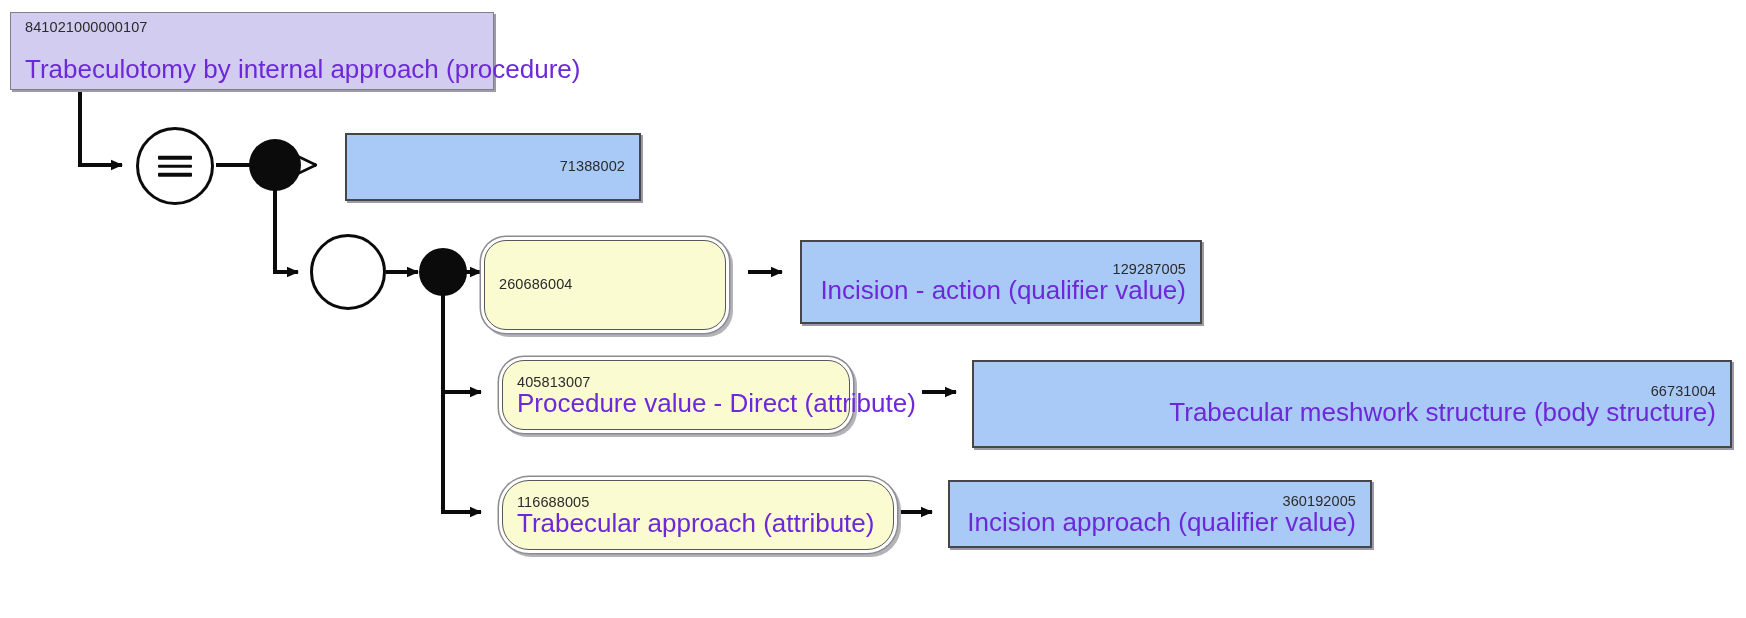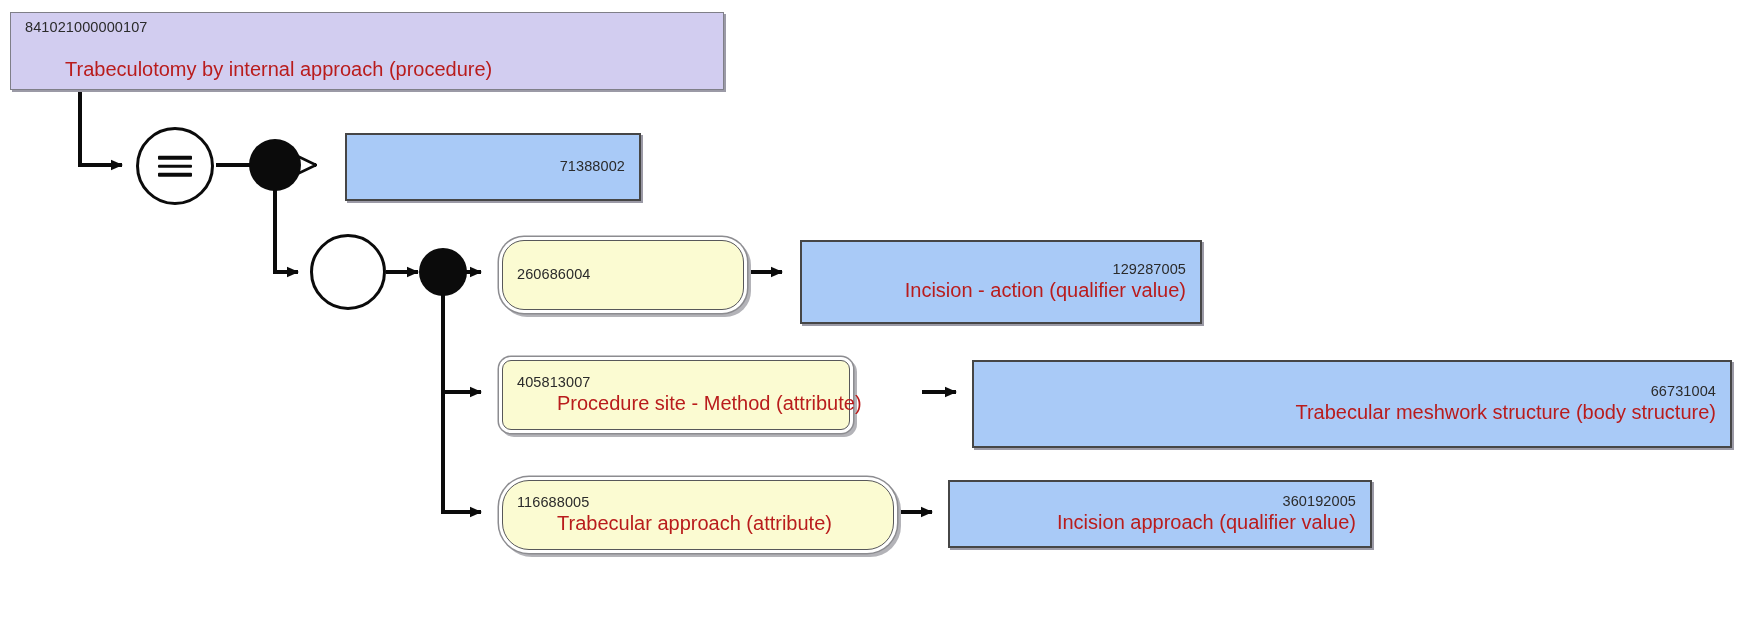--- a/index.html
+++ b/index.html
@@ -25,25 +25,24 @@
     z-index:5;
   }
   .node .sctid{
     font-size:14.5px;
     line-height:17px;
     color:#2b2b2b;
     letter-spacing:0.1px;
     white-space:nowrap;
   }
   .node .term{
-    font-size:20px;
+    font-size:26px;
     line-height:25px;
-    color:#b91c1c;
+    color:#6d28d9;
     white-space:nowrap;
-    margin-left:40px;
   }
 
   .box-focus{
     background:#d2cdf0;
     border:1px solid #7f7f88;
     box-shadow:2px 2px 0 0 #9b9aa6;
   }
   .box-concept{
     background:#a9caf7;
     border:2px solid #464646;
@@ -118,21 +117,21 @@
 
       <path d="M443,285 L443,392 L481,392" marker-end="url(#arrowFilled)"></path>
       <path d="M443,285 L443,512 L481,512" marker-end="url(#arrowFilled)"></path>
 
       <path d="M748,272 L782,272" marker-end="url(#arrowFilled)"></path>
       <path d="M922,392 L956,392" marker-end="url(#arrowFilled)"></path>
       <path d="M898,512 L932,512" marker-end="url(#arrowFilled)"></path>
     </g>
   </svg>
 
-  <div class="node box-focus" style="left:10px; top:12px; width:714px; height:78px;gap:21px;">
+  <div class="node box-focus" style="left:10px; top:12px; width:484px; height:78px;gap:21px;">
     <span class="sctid">841021000000107</span>
     <span class="term">Trabeculotomy by internal approach (procedure)</span>
   </div>
 
   <div class="circle" style="left:136px; top:127px; width:78px; height:78px;">
     <span class="bars">
       <i></i>
         <i></i>
         <i></i>
     </span>
@@ -141,31 +140,31 @@
   <div class="dot" style="left:249px; top:139px; width:52px; height:52px;"></div>
 
   <div class="node box-concept" style="left:345px; top:133px; width:296px; height:68px;">
     <span class="sctid">71388002</span>
   </div>
 
   <div class="circle" style="left:310px; top:234px; width:76px; height:76px;"></div>
 
   <div class="dot" style="left:419px; top:248px; width:48px; height:48px;"></div>
 
-  <div class="node box-attribute" style="left:502px; top:240px; width:242px; height:70px;justify-content:center;">
+  <div class="node box-attribute" style="left:484px; top:240px; width:242px; height:90px;justify-content:center;">
     <span class="sctid">260686004</span>
   </div>
   <div class="node box-concept" style="left:800px; top:240px; width:402px; height:84px;">
     <span class="sctid">129287005</span>
     <span class="term">Incision - action (qualifier value)</span>
   </div>
 
-  <div class="node box-attribute" style="left:502px; top:360px; width:348px; height:70px;border-radius:9px;">
+  <div class="node box-attribute" style="left:502px; top:360px; width:348px; height:70px;">
     <span class="sctid">405813007</span>
-    <span class="term">Procedure site - Method (attribute)</span>
+    <span class="term">Procedure value - Direct (attribute)</span>
   </div>
   <div class="node box-concept" style="left:972px; top:360px; width:760px; height:88px;">
     <span class="sctid">66731004</span>
     <span class="term">Trabecular meshwork structure (body structure)</span>
   </div>
 
   <div class="node box-attribute" style="left:502px; top:480px; width:392px; height:70px;border-radius:27px;">
     <span class="sctid">116688005</span>
     <span class="term">Trabecular approach (attribute)</span>
   </div>

